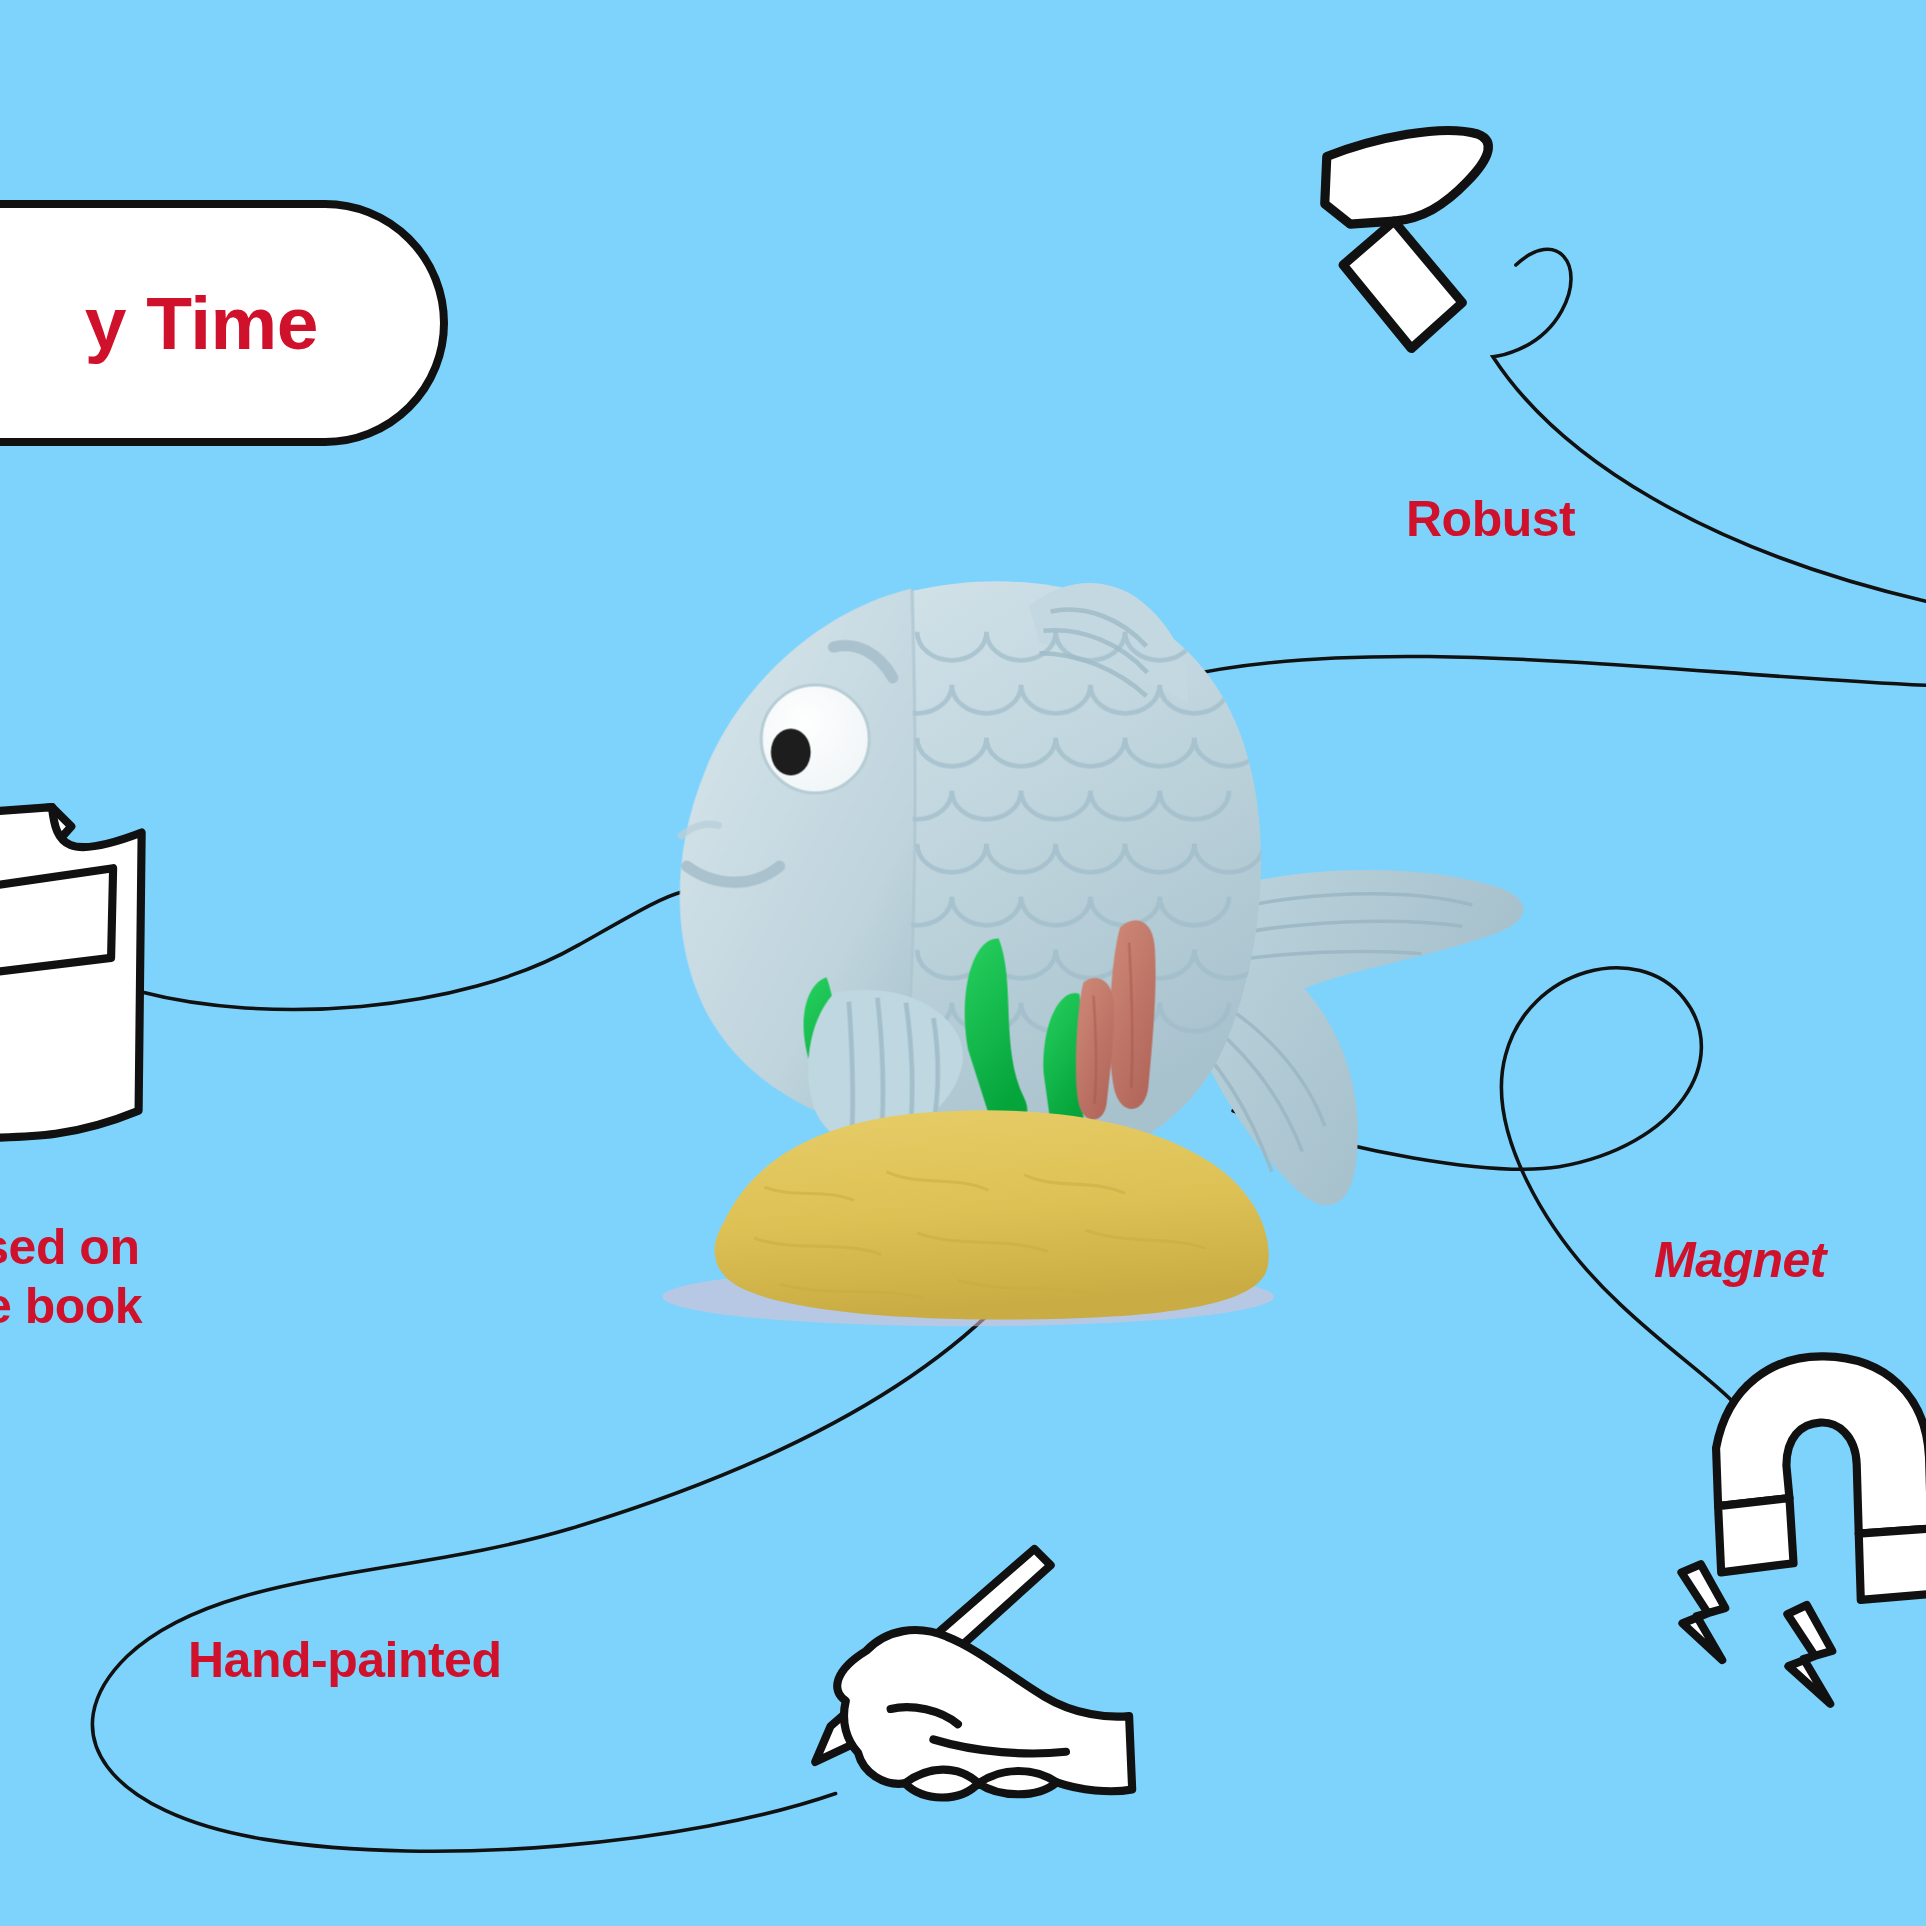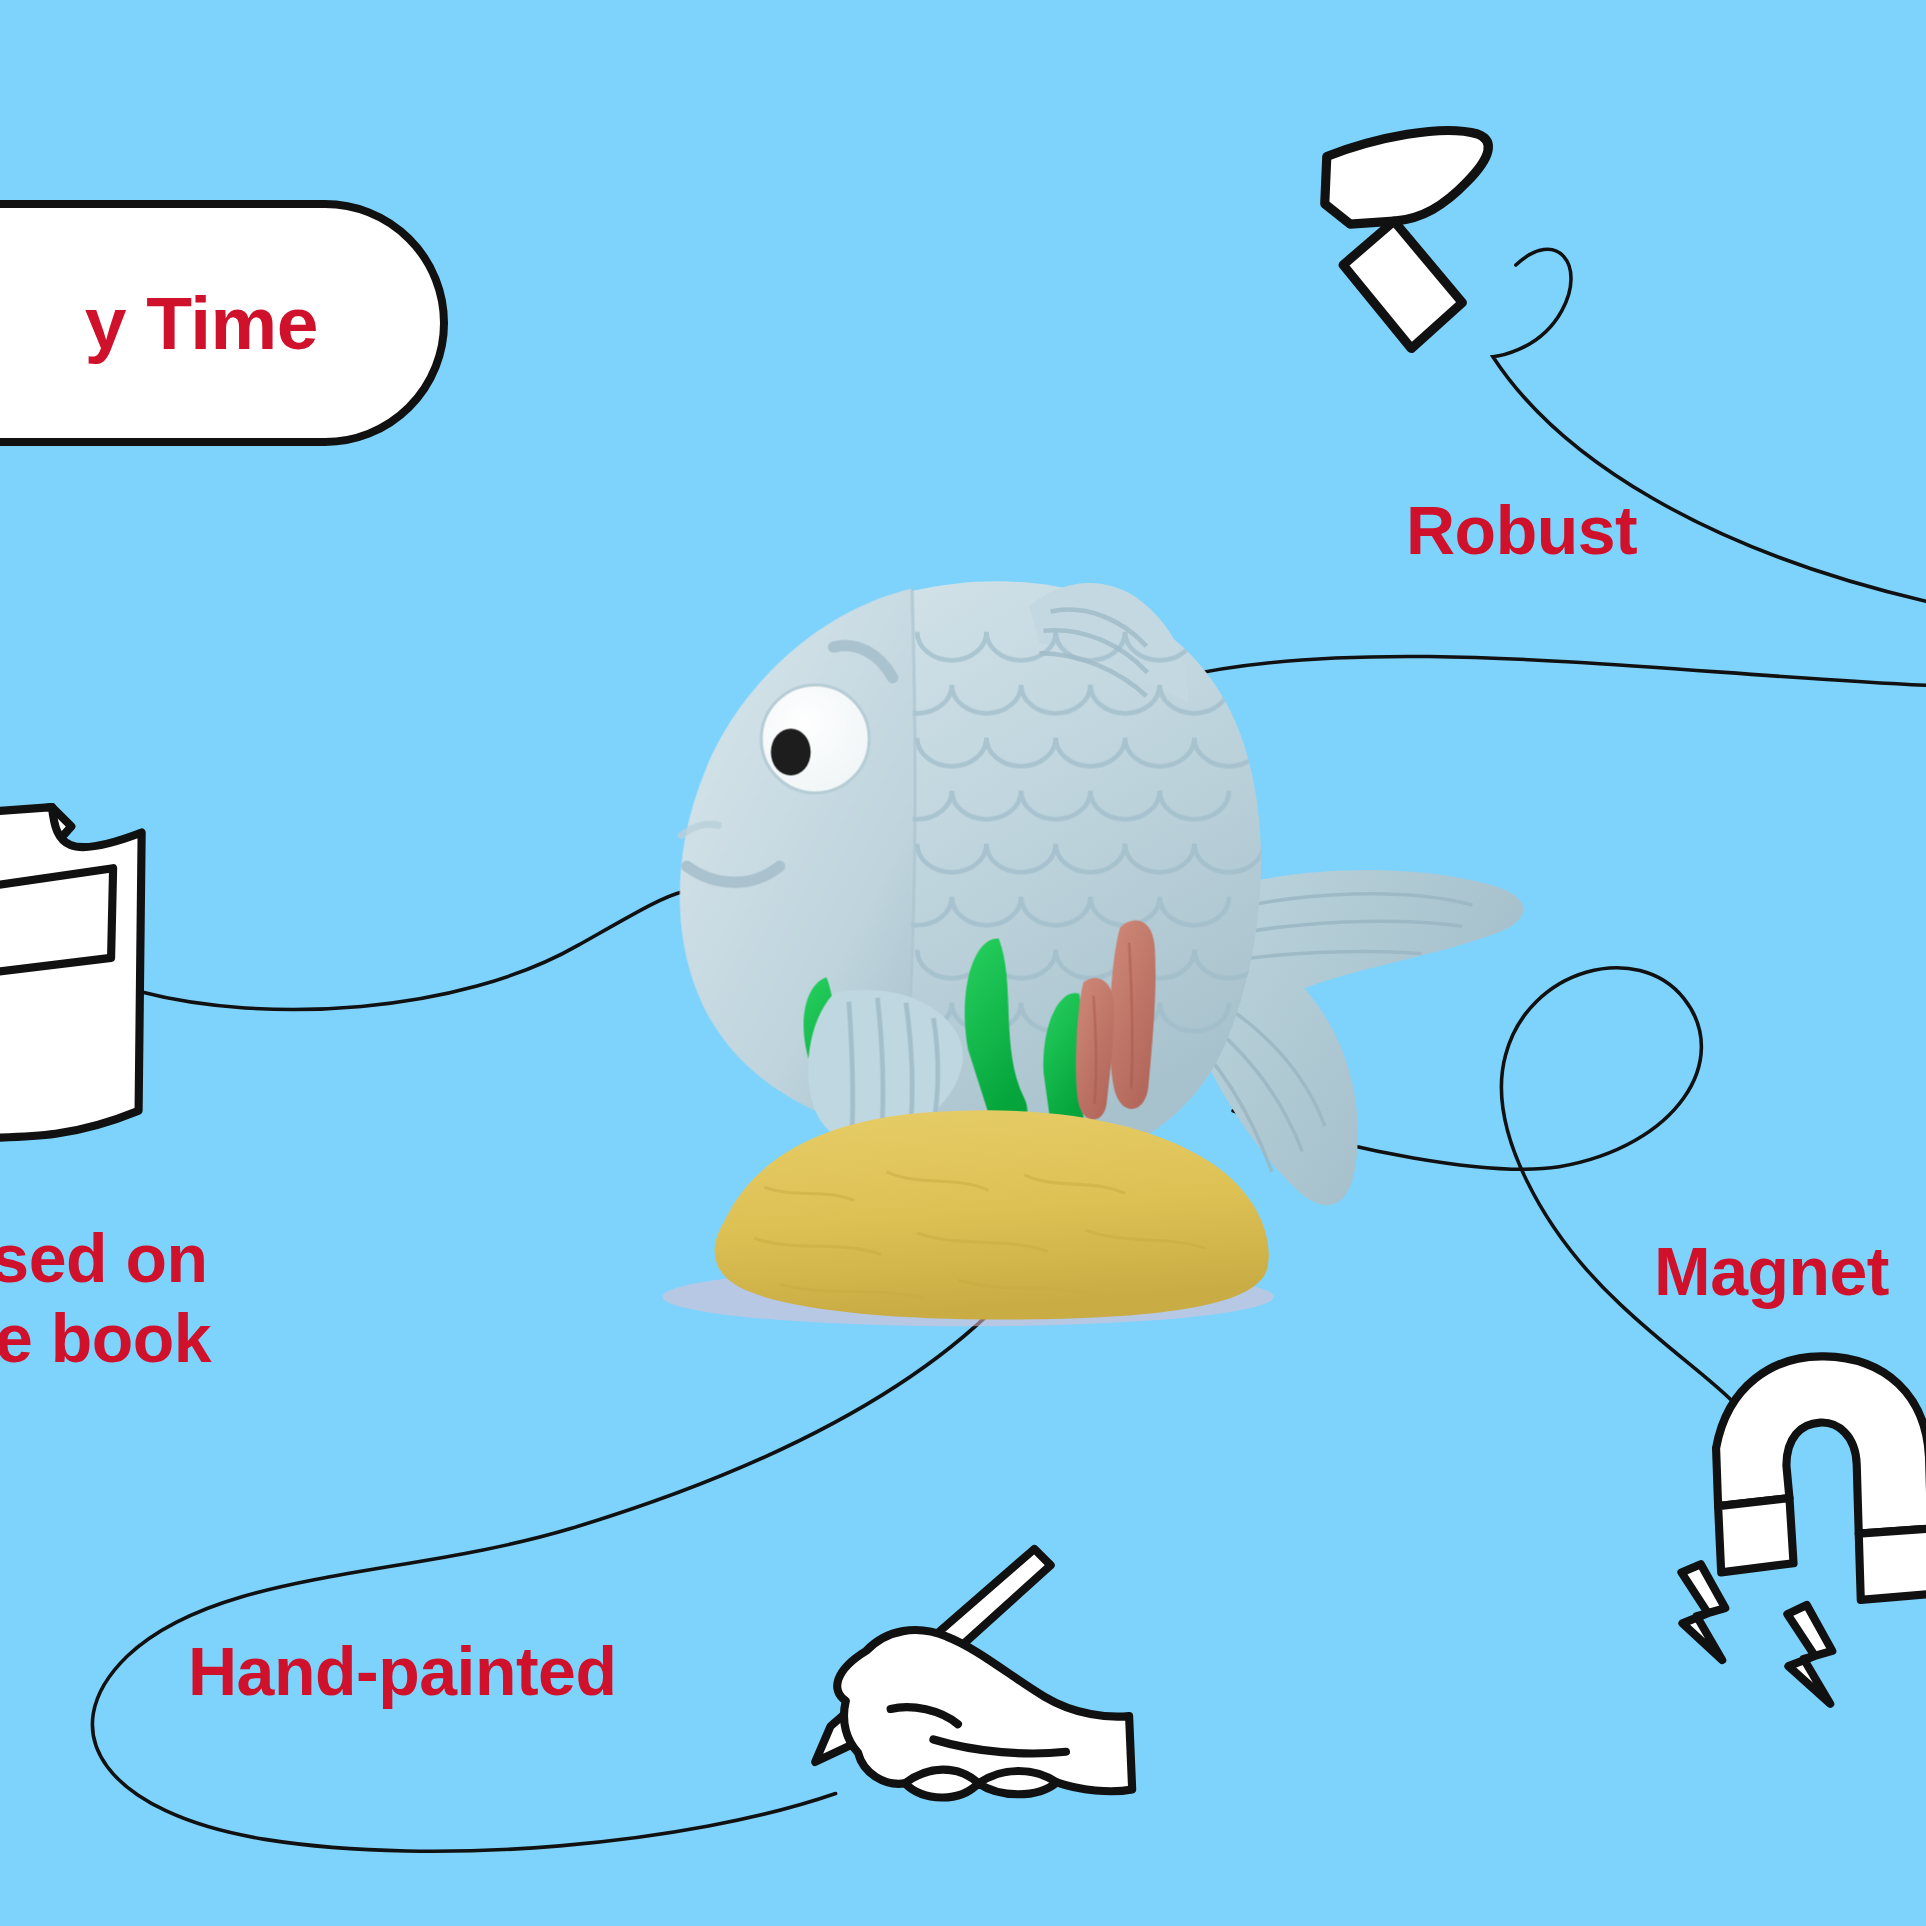--- a/index.html
+++ b/index.html
@@ -48,27 +48,27 @@
     font-weight: 700;
     letter-spacing: -0.5px;
     white-space: nowrap;
   }
 
   
   .feat {
     position: absolute;
     color: #d0112b;
     font-weight: 700;
-    font-size: 68px;
+    font-size: 50px;
     line-height: 1.18;
     letter-spacing: -0.5px;
     white-space: pre;
   }
   #feat-robust       { left: 1406px; top: 490px; }
-  #feat-magnetic     { left: 1654px; top: 1231px; }
+  #feat-magnetic     { left: 1654px; top: 1231px; font-style: italic; }
   #feat-based        { left: -46px;  top: 1218px; }
   #feat-handpainted  { left: 188px;  top: 1631px; }
 </style>
 </head>
 <body>
 
 <div id="stage">
 
   <svg class="layer" id="lines-layer" viewBox="0 0 3780 3780">
     <g fill="none" stroke="#111111" stroke-width="7" stroke-linecap="round">

